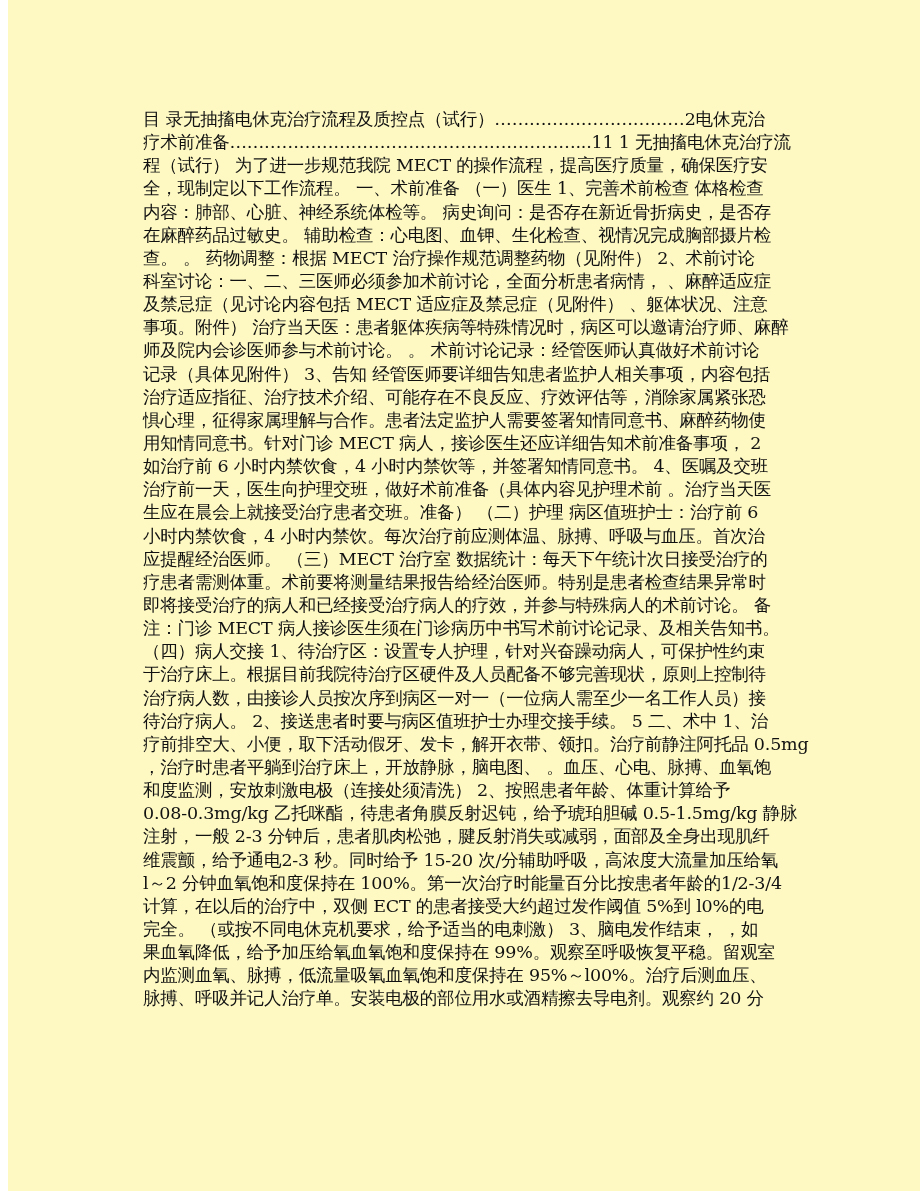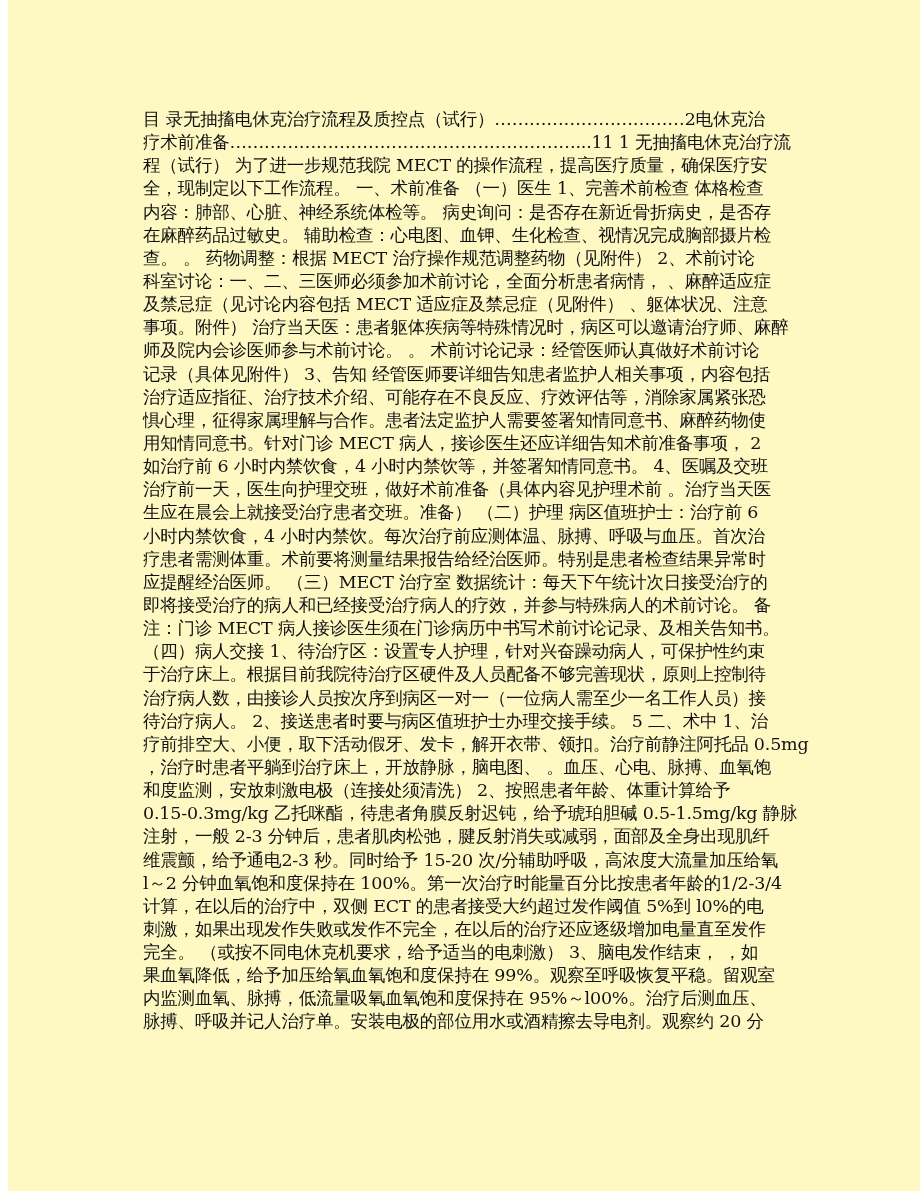--- a/index.html
+++ b/index.html
@@ -39,35 +39,34 @@
       <div class="line">事项。附件） 治疗当天医：患者躯体疾病等特殊情况时，病区可以邀请治疗师、麻醉</div>
       <div class="line">师及院内会诊医师参与术前讨论。 。 术前讨论记录：经管医师认真做好术前讨论</div>
       <div class="line">记录（具体见附件） 3、告知 经管医师要详细告知患者监护人相关事项，内容包括</div>
       <div class="line">治疗适应指征、治疗技术介绍、可能存在不良反应、疗效评估等，消除家属紧张恐</div>
       <div class="line">惧心理，征得家属理解与合作。患者法定监护人需要签署知情同意书、麻醉药物使</div>
       <div class="line">用知情同意书。针对门诊 MECT 病人，接诊医生还应详细告知术前准备事项， 2</div>
       <div class="line">如治疗前 6 小时内禁饮食，4 小时内禁饮等，并签署知情同意书。 4、医嘱及交班</div>
       <div class="line">治疗前一天，医生向护理交班，做好术前准备（具体内容见护理术前 。治疗当天医</div>
       <div class="line">生应在晨会上就接受治疗患者交班。准备） （二）护理 病区值班护士：治疗前 6</div>
       <div class="line">小时内禁饮食，4 小时内禁饮。每次治疗前应测体温、脉搏、呼吸与血压。首次治</div>
+      <div class="line">应提醒经治医师。 （三）MECT 治疗室 数据统计：每天下午统计次日接受治疗的</div>
       <div class="line">疗患者需测体重。术前要将测量结果报告给经治医师。特别是患者检查结果异常时</div>
-      <div class="line">应提醒经治医师。 （三）MECT 治疗室 数据统计：每天下午统计次日接受治疗的</div>
       <div class="line">即将接受治疗的病人和已经接受治疗病人的疗效，并参与特殊病人的术前讨论。 备</div>
       <div class="line">注：门诊 MECT 病人接诊医生须在门诊病历中书写术前讨论记录、及相关告知书。</div>
       <div class="line">（四）病人交接 1、待治疗区：设置专人护理，针对兴奋躁动病人，可保护性约束</div>
       <div class="line">于治疗床上。根据目前我院待治疗区硬件及人员配备不够完善现状，原则上控制待</div>
       <div class="line">治疗病人数，由接诊人员按次序到病区一对一（一位病人需至少一名工作人员）接</div>
       <div class="line">待治疗病人。 2、接送患者时要与病区值班护士办理交接手续。 5 二、术中 1、治</div>
       <div class="line">疗前排空大、小便，取下活动假牙、发卡，解开衣带、领扣。治疗前静注阿托品 0.5mg</div>
       <div class="line">，治疗时患者平躺到治疗床上，开放静脉，脑电图、 。血压、心电、脉搏、血氧饱</div>
       <div class="line">和度监测，安放刺激电极（连接处须清洗） 2、按照患者年龄、体重计算给予</div>
-      <div class="line">0.15-0.3mg/kg 乙托咪酯，待患者角膜反射迟钝，给予琥珀胆碱 0.5-1.5mg/kg 静脉</div>
+      <div class="line">0.08-0.3mg/kg 乙托咪酯，待患者角膜反射迟钝，给予琥珀胆碱 0.5-1.5mg/kg 静脉</div>
       <div class="line">注射，一般 2-3 分钟后，患者肌肉松弛，腱反射消失或减弱，面部及全身出现肌纤</div>
       <div class="line">维震颤，给予通电2-3 秒。同时给予 15-20 次/分辅助呼吸，高浓度大流量加压给氧</div>
       <div class="line">l～2 分钟血氧饱和度保持在 100%。第一次治疗时能量百分比按患者年龄的1/2-3/4</div>
       <div class="line">计算，在以后的治疗中，双侧 ECT 的患者接受大约超过发作阈值 5%到 l0%的电</div>
-      <div class="line">刺激，如果出现发作失败或发作不完全，在以后的治疗还应逐级增加电量直至发作</div>
       <div class="line">完全。 （或按不同电休克机要求，给予适当的电刺激） 3、脑电发作结束， ，如</div>
       <div class="line">果血氧降低，给予加压给氧血氧饱和度保持在 99%。观察至呼吸恢复平稳。留观室</div>
       <div class="line">内监测血氧、脉搏，低流量吸氧血氧饱和度保持在 95%～l00%。治疗后测血压、</div>
       <div class="line">脉搏、呼吸并记人治疗单。安装电极的部位用水或酒精擦去导电剂。观察约 20 分</div>
     </div>
 </div>
 
 </body></html>

